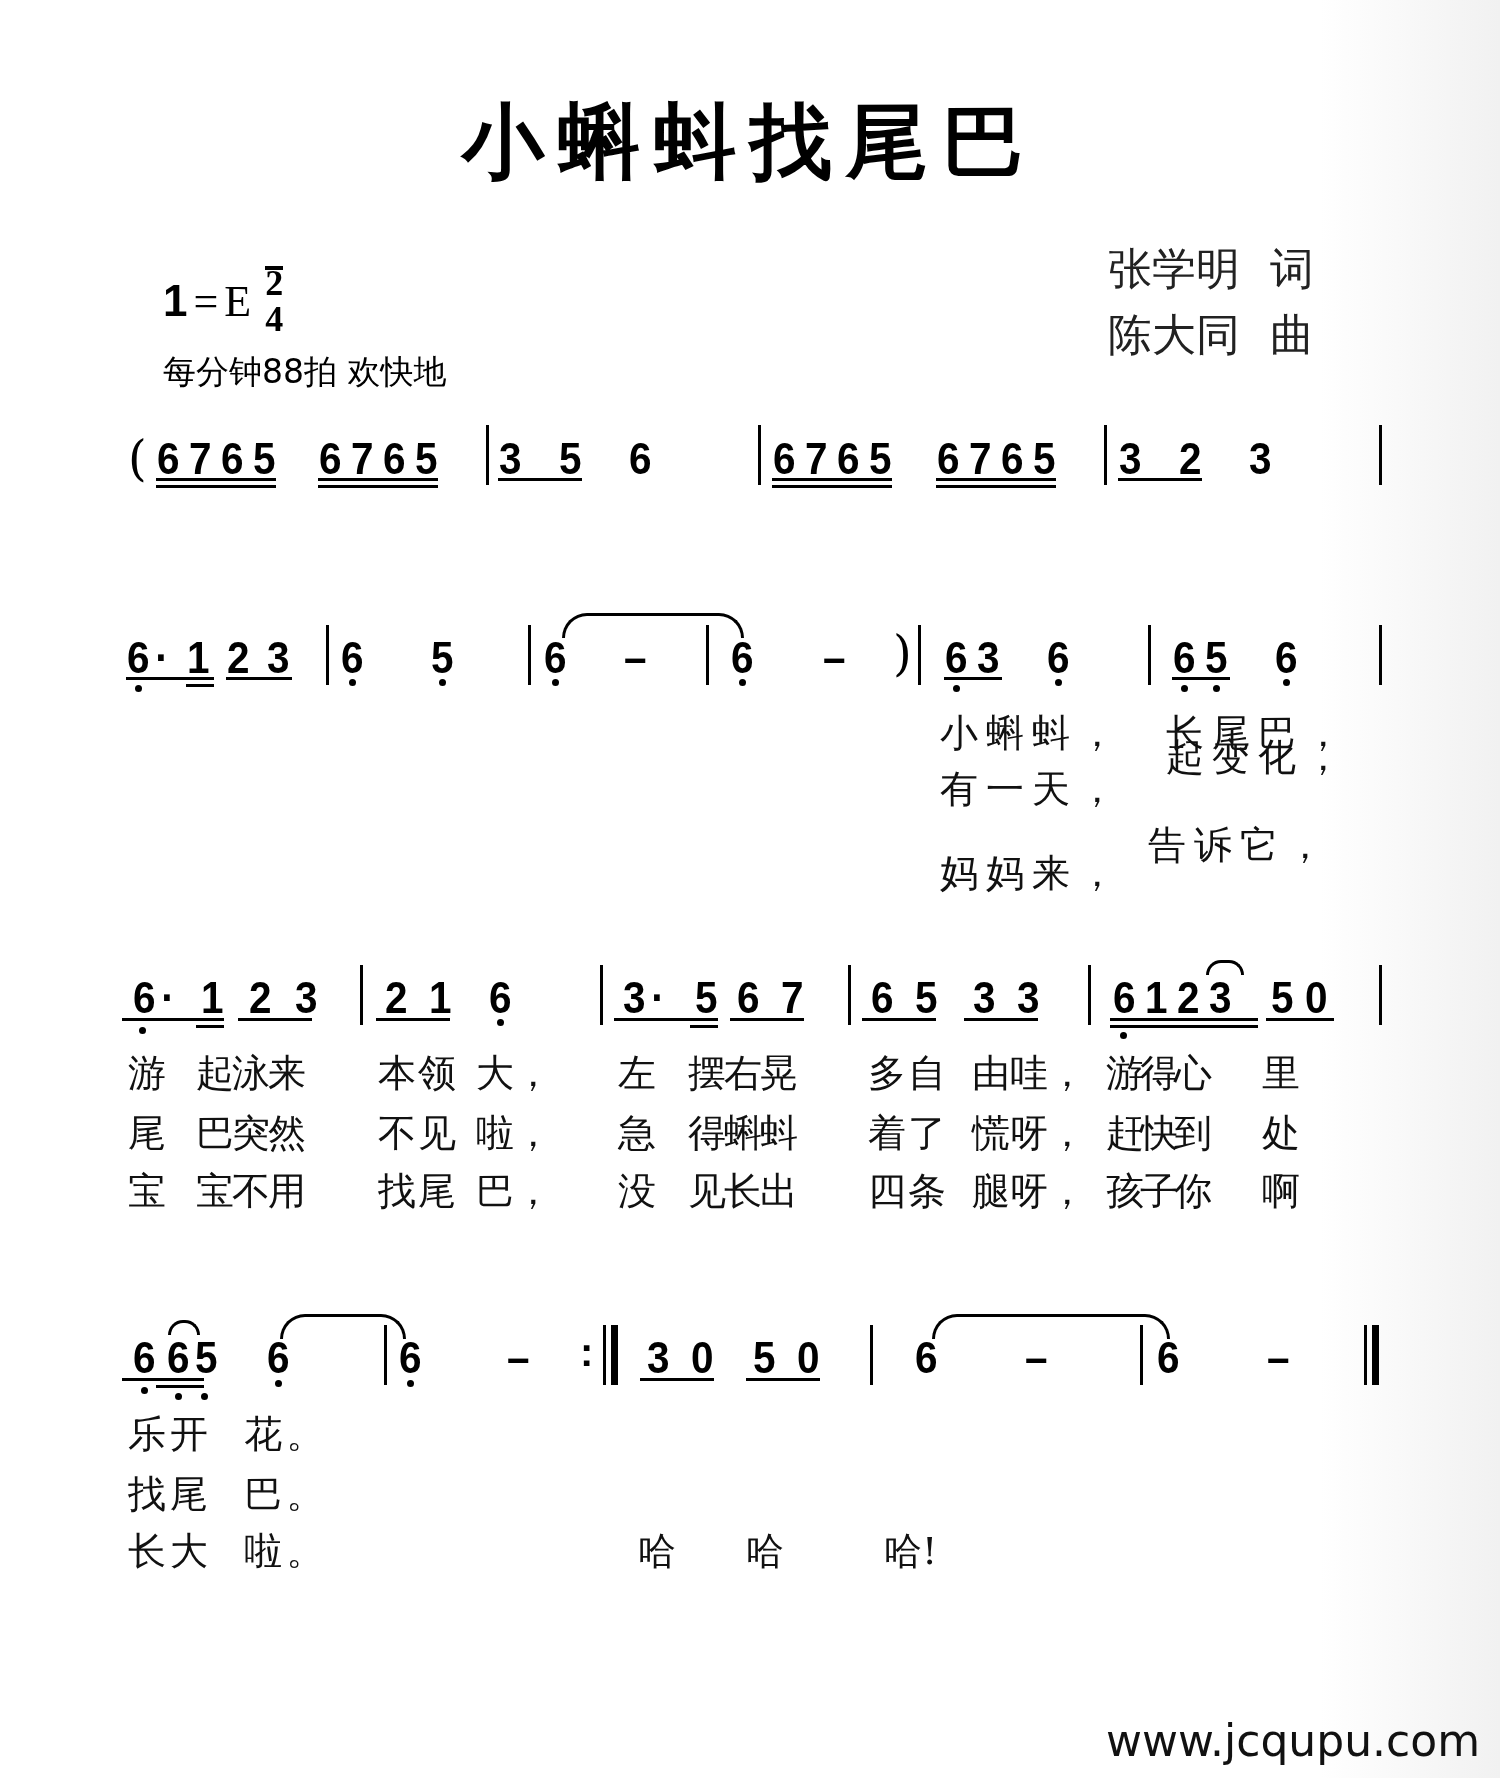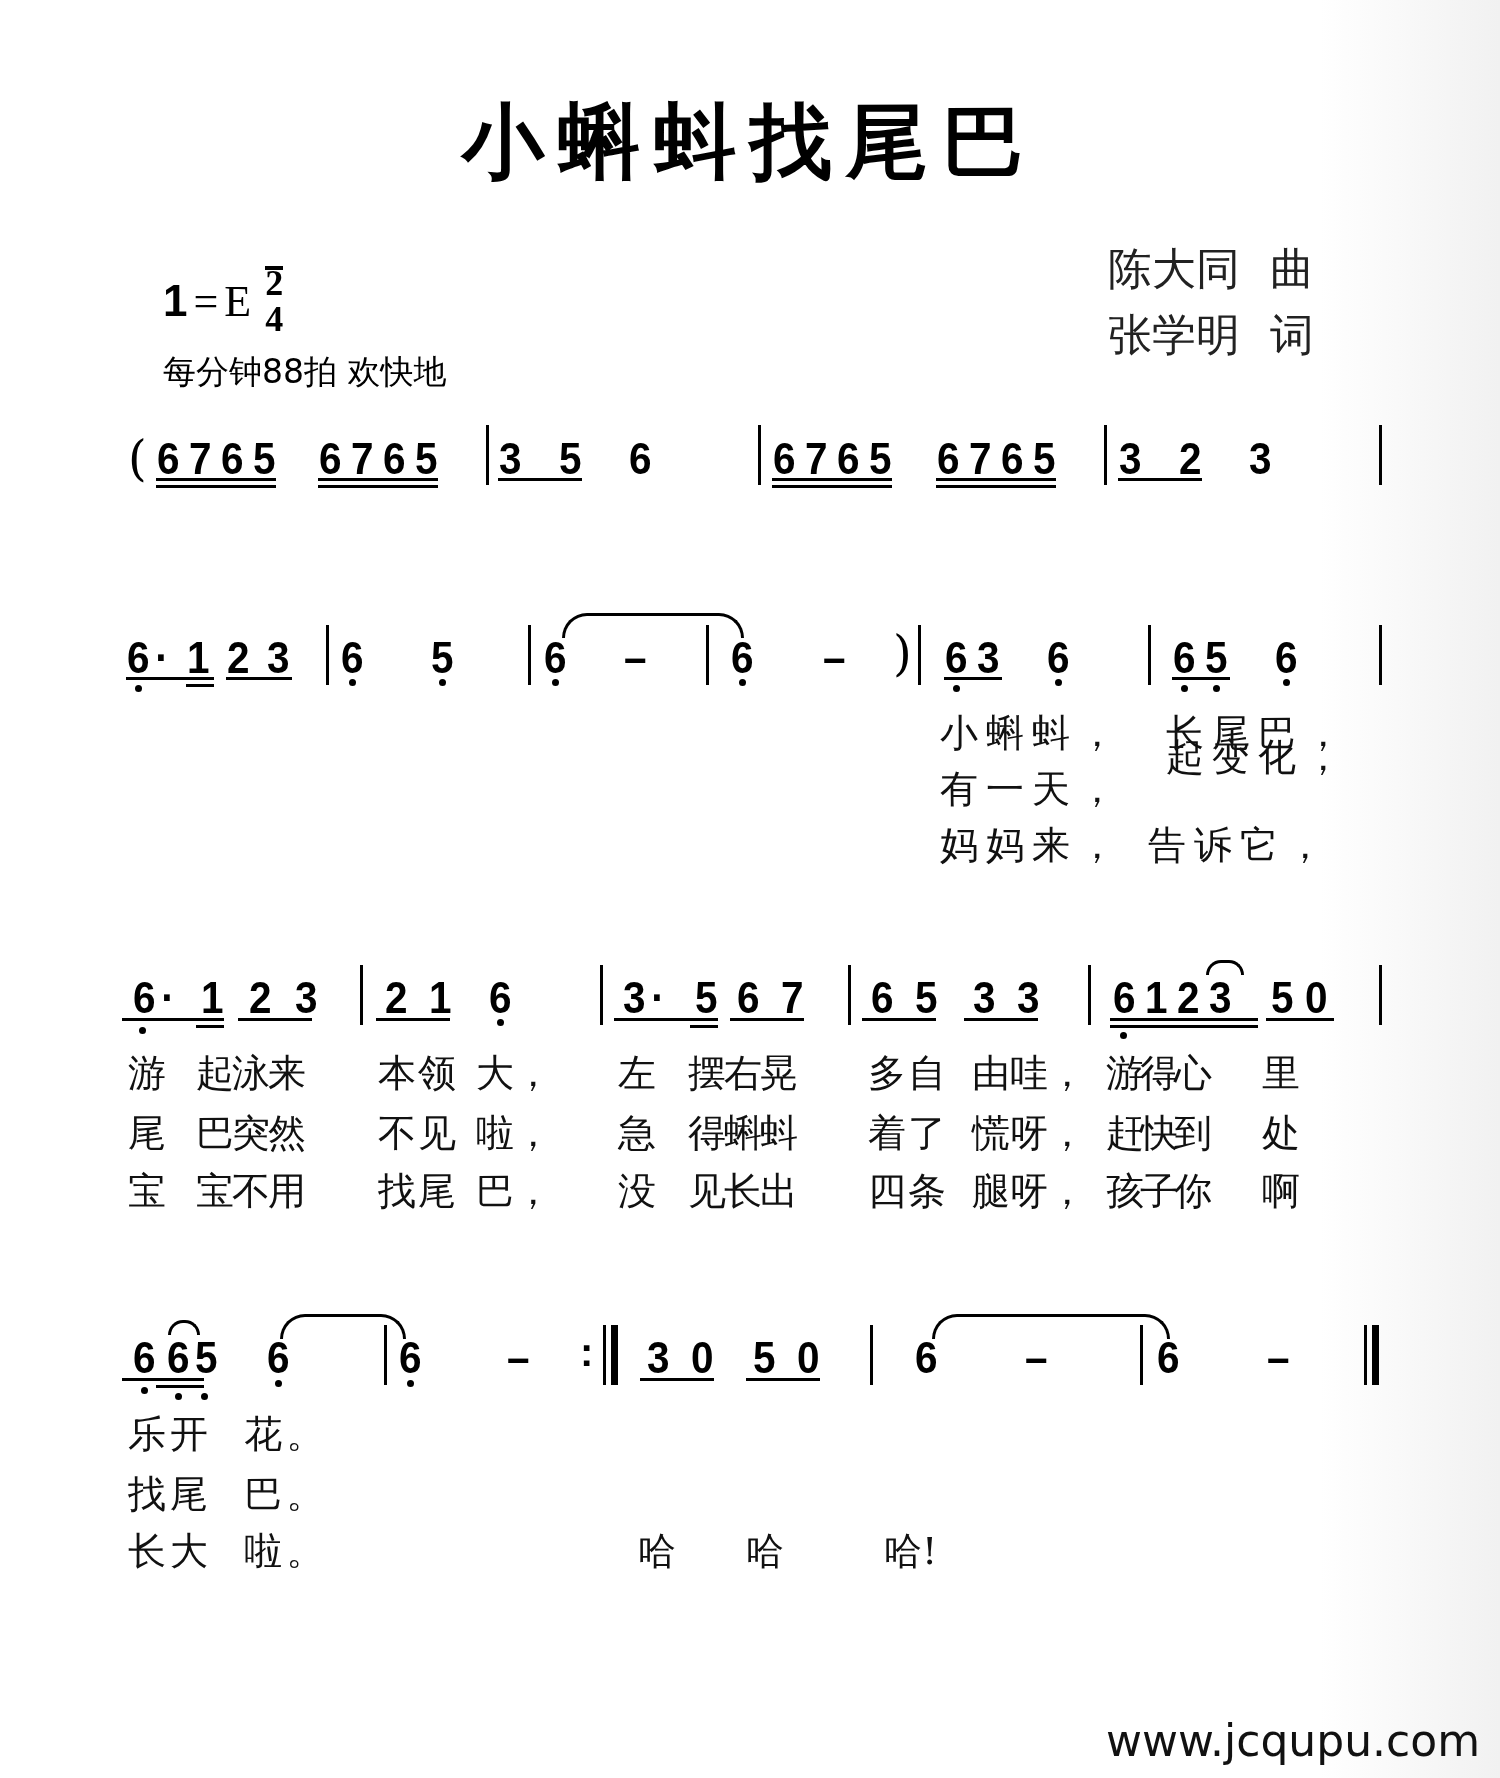--- a/index.html
+++ b/index.html
@@ -39,24 +39,24 @@
   .lyric { position: absolute; font-family: "DejaVu Serif", serif; font-size: 38px; line-height: 42px; white-space: pre; color: #111; }
   .watermark { right: 20px; top: 1715px; font-family: "DejaVu Sans", sans-serif; font-size: 44px; color: #111; }
 </style>
 </head>
 <body>
 
 <div class="abs title">小蝌蚪找尾巴</div>
 
 <div class="abs credits">
   <div class="row">
-    <span>陈大同</span><span class="role">曲</span>
+    <span>张学明</span><span class="role">词</span>
   </div>
   <div class="row">
-    <span>张学明</span><span class="role">词</span>
+    <span>陈大同</span><span class="role">曲</span>
   </div>
 </div>
 
 <div class="abs key">
   <span class="one">1</span>
   <span class="eq">=</span>
   <span>E</span>
   <span class="frac">
     <span>2</span>
     <span class="bar"></span>
@@ -155,21 +155,21 @@
   <span class="note" style="left:1274px;top:636px">6</span>
   <div class="dot-below" style="left:1283px;top:679px"></div>
   <div class="bar" style="left:1379px;top:625px;height:60px"></div>
 </div>
 
 <div>
   <span class="lyric" style="left:940px;top:712px;letter-spacing:8px">小蝌蚪，</span>
   <span class="lyric" style="left:1166px;top:712px;letter-spacing:8px">长尾巴，</span>
   <span class="lyric" style="left:940px;top:768px;letter-spacing:8px">有一天，</span>
   <span class="lyric" style="left:1166px;top:736px;letter-spacing:8px">起变化，</span>
-  <span class="lyric" style="left:940px;top:824px;letter-spacing:8px">妈妈来，</span>
+  <span class="lyric" style="left:940px;top:852px;letter-spacing:8px">妈妈来，</span>
   <span class="lyric" style="left:1148px;top:824px;letter-spacing:8px">告诉它，</span>
 </div>
 
 <div id="row3">
 
   <span class="note" style="left:132px;top:976px">6</span>
   <span class="note" style="left:156px;top:976px">·</span>
   <span class="note" style="left:200px;top:976px">1</span>
   <div class="uline" style="left:122px;width:102px;top:1018px"></div>
   <div class="uline" style="left:196px;width:28px;top:1025px"></div>

